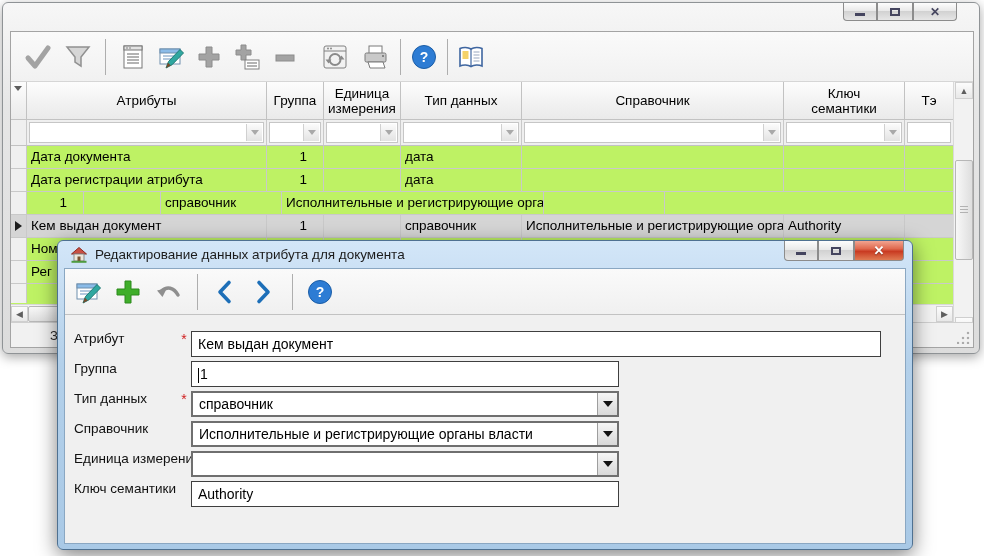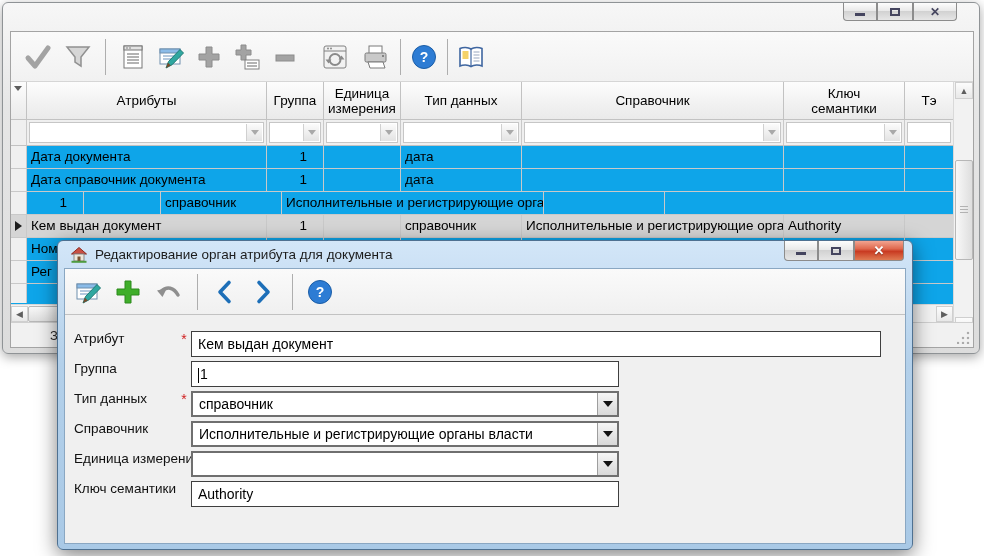--- a/index.html
+++ b/index.html
@@ -31,21 +31,21 @@
 
   
   #main-toolbar { position:absolute; left:0; top:0; width:962px; height:50px;
     background:linear-gradient(#fafafa,#f1f1f1); border-bottom:1px solid #d6d6d6;
     display:flex; align-items:center; }
   .tbi { width:30px; height:30px; flex:0 0 auto; display:flex; align-items:center; justify-content:center; }
   .tbi svg { width:28px; height:28px; }
   .tbsep { width:1px; height:36px; background:#aeaeae; flex:0 0 auto; }
 
   
-  #grid { position:absolute; left:0; top:50px; width:942px; height:252px; background:#0ea5e9;
+  #grid { position:absolute; left:0; top:50px; width:942px; height:252px; background:#bef264;
     font-size:13.5px; color:#000; overflow:hidden; }
   .g-row { display:flex; }
   .hcell { border-right:1px solid #c2c2c2; border-bottom:1px solid #c2c2c2;
     background:linear-gradient(#fdfdfd,#f1f1f1 60%, #eaeaea);
     display:flex; align-items:center; justify-content:center; text-align:center;
     height:38px; line-height:15px; padding:0 10px; overflow:hidden; }
   #hdr-sel { padding:0; justify-content:flex-start; align-items:flex-start; }
   .tri-down-sm { width:0; height:0; border-left:4px solid transparent; border-right:4px solid transparent;
     border-top:5px solid #5d5d5d; margin:4px 0 0 3px; }
   .fcell { height:26px; border-right:1px solid #c9c9c9; border-bottom:1px solid #c2c2c2;
@@ -294,21 +294,21 @@
         <div class="dcell w-attr">Дата документа</div>
         <div class="dcell w-grp num">1</div>
         <div class="dcell w-unit"></div>
         <div class="dcell w-type">дата</div>
         <div class="dcell w-ref"></div>
         <div class="dcell w-key"></div>
         <div class="dcell w-tag"></div>
       </div>
       <div class="g-row drow">
         <div class="selcell w-sel"></div>
-        <div class="dcell w-attr">Дата справочник документа</div>
+        <div class="dcell w-attr">Дата регистрации атрибута</div>
         <div class="dcell w-grp num">1</div>
         <div class="dcell w-unit"></div>
         <div class="dcell w-type">дата</div>
         <div class="dcell w-ref"></div>
         <div class="dcell w-key"></div>
         <div class="dcell w-tag"></div>
       </div>
       <div class="g-row drow">
         <div class="selcell w-sel"></div>
         <div class="dcell w-grp num">1</div>
@@ -384,21 +384,21 @@
 </div>
 
 <div id="dialog">
   <div id="dlg-titlebar">
     <svg width="18" height="18" viewBox="0 0 18 18">
         <polygon points="9,1.5 16.5,8 1.5,8" fill="#c94f43" stroke="#8d2c22"></polygon>
         <rect x="4" y="8" width="10" height="7" fill="#ece6da" stroke="#8a8a8a"></rect>
         <rect x="7.5" y="10.5" width="3" height="4.5" fill="#7a5230"></rect>
         <path d="M1.5 15.8 h15" stroke="#4e9b3f" stroke-width="2"></path>
       </svg>
-    <span class="title-text">Редактирование орган атрибута для документа</span>
+    <span class="title-text">Редактирование данных атрибута для документа</span>
   </div>
   <div class="winbtns" style="right:8px;">
     <div class="winbtn" style="width:34px;height:20px;">
         <span class="glyph-min"></span>
       </div>
     <div class="winbtn" style="width:36px;height:20px;">
         <span class="glyph-max"></span>
       </div>
     <div class="winbtn" id="dlg-close" style="width:50px;height:20px;">
         <span class="glyph-close">✕</span>

